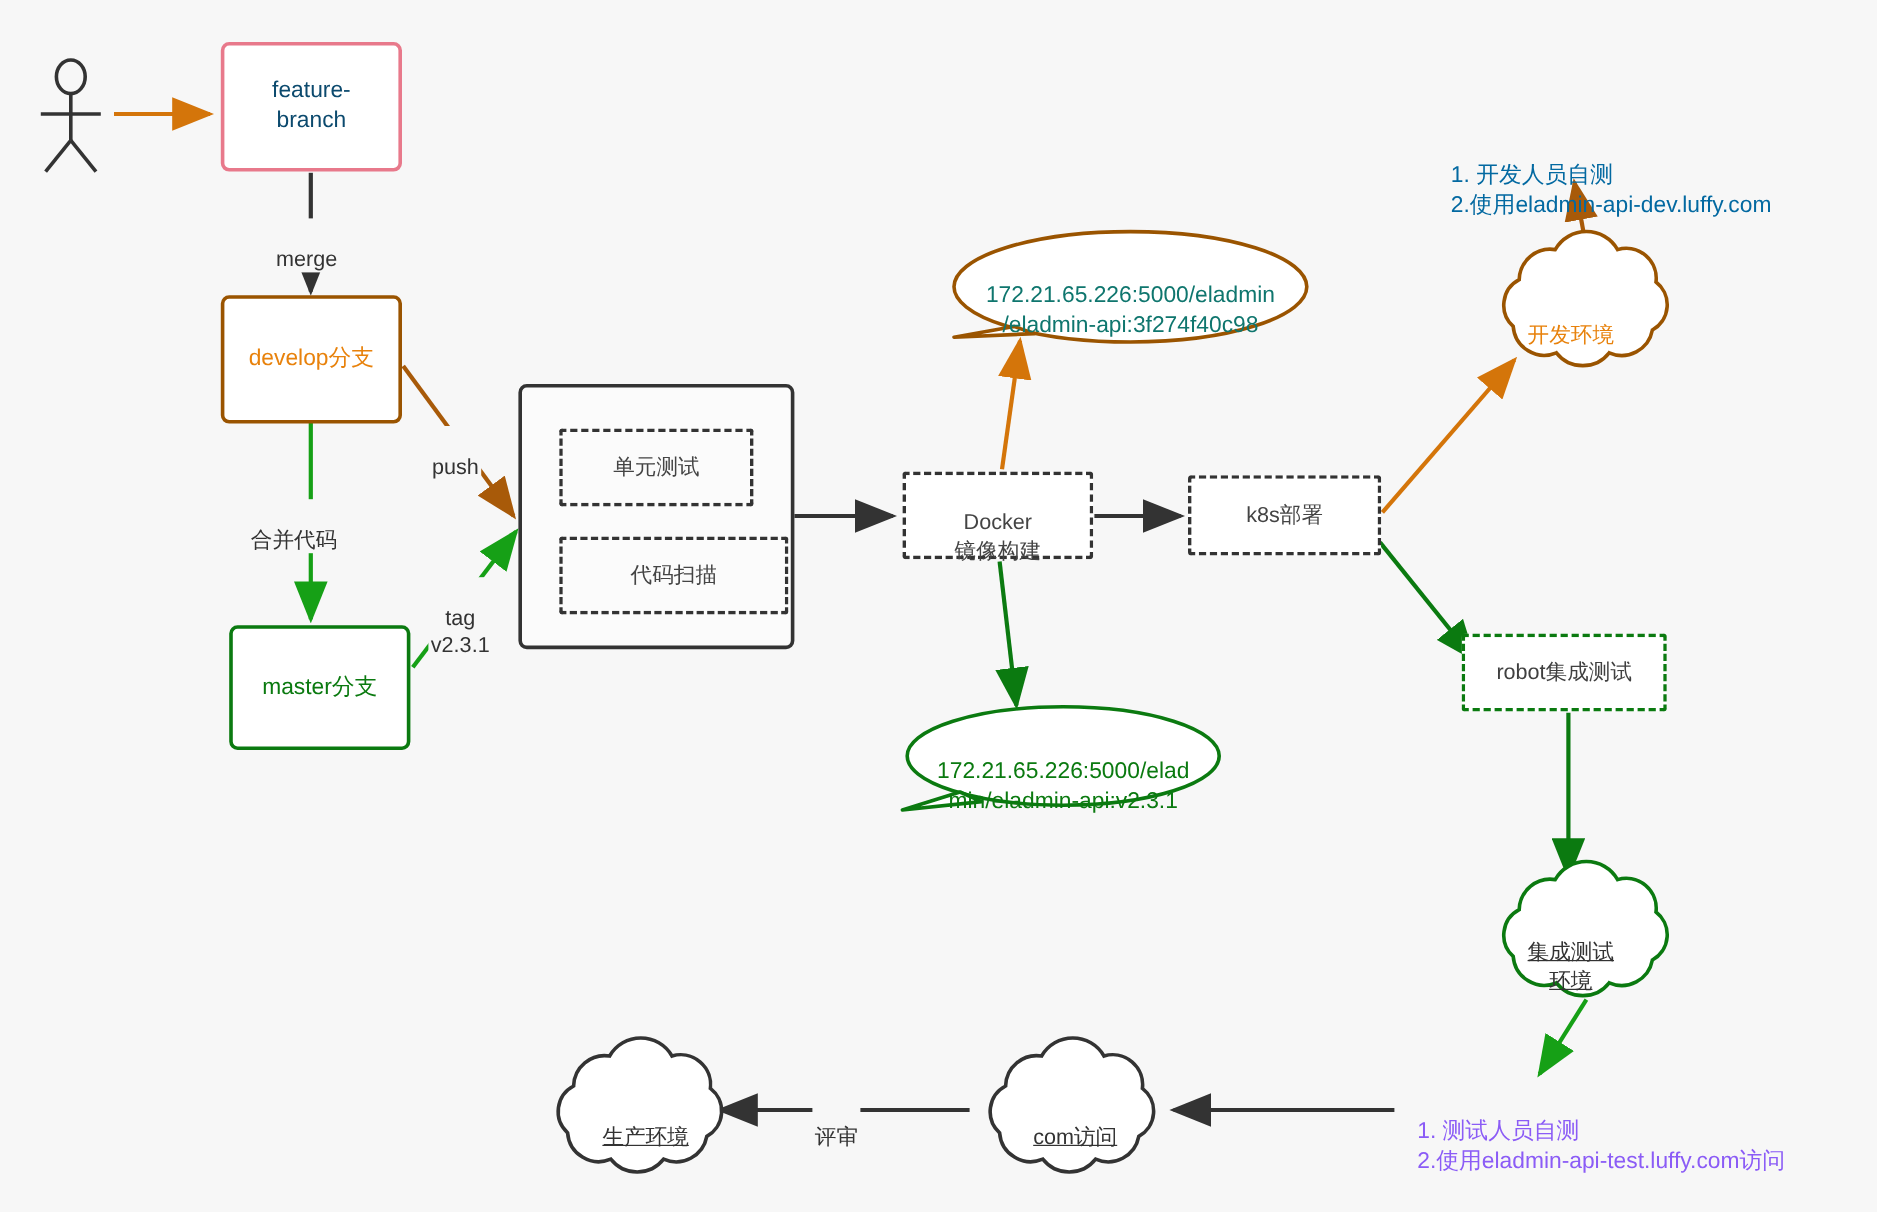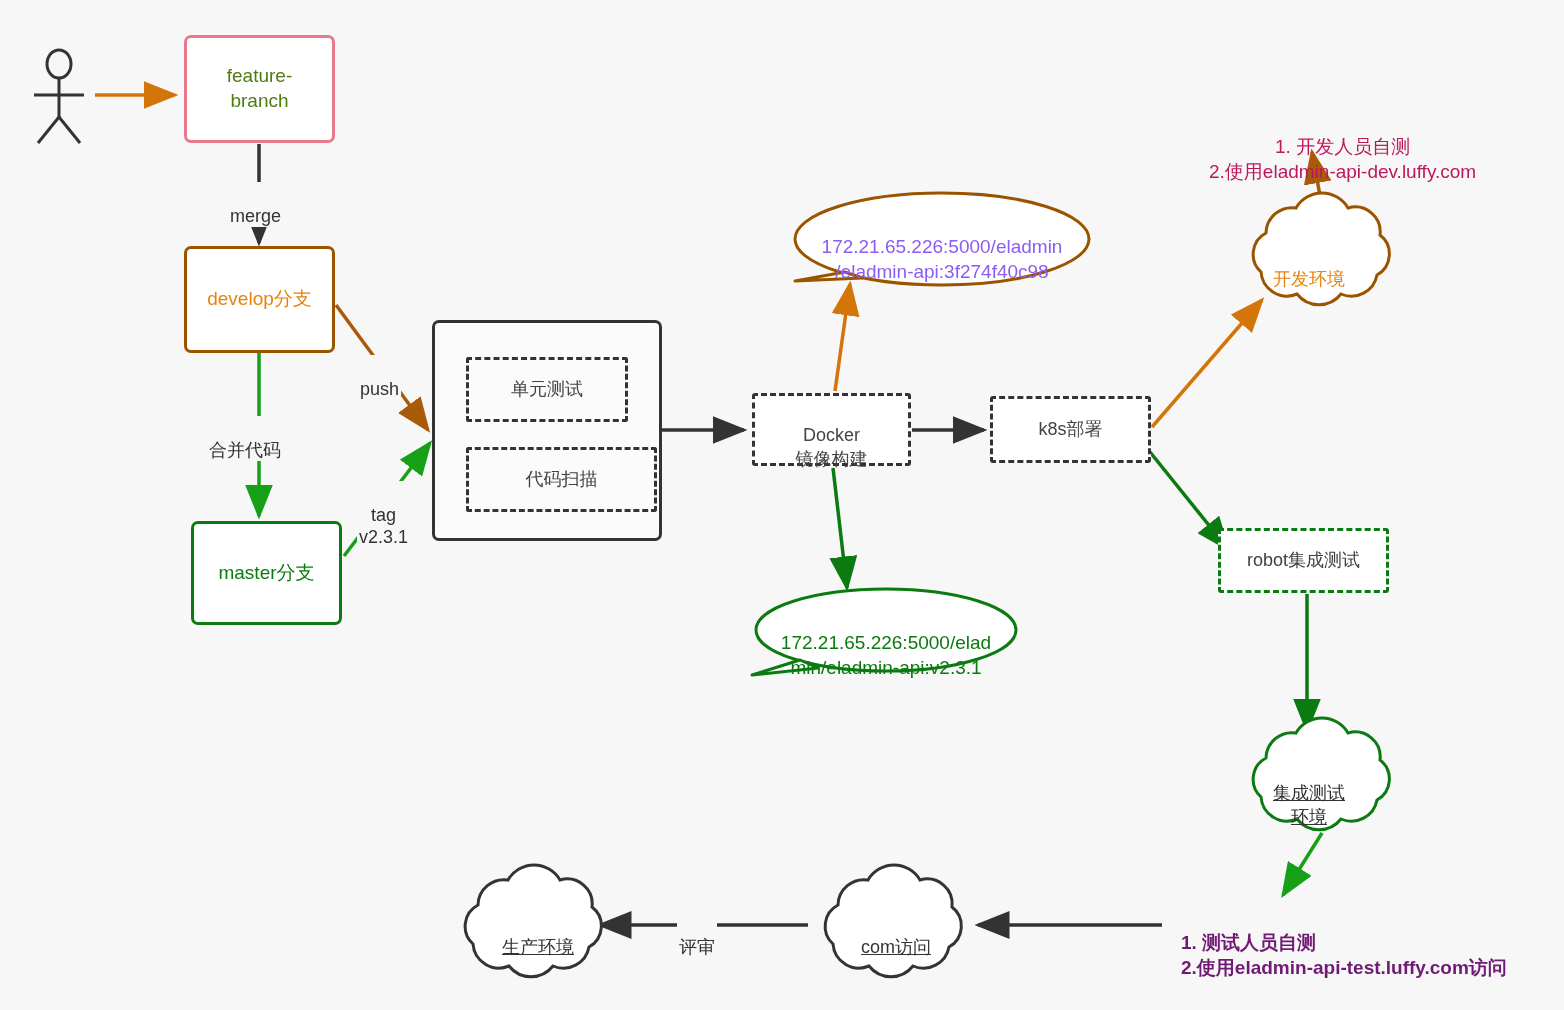--- a/index.html
+++ b/index.html
@@ -29,21 +29,21 @@
     justify-content: center;
     text-align: center;
     background: #ffffff;
     line-height: 1.3;
   }
   .node span { display: block; }
 
   .box-feature {
     border: 3px solid #e8798b;
     border-radius: 7px;
-    color: #4d7c0f;
+    color: #0c4a6e;
     font-size: 19px;
   }
   .box-develop {
     border: 3px solid #9a5400;
     border-radius: 7px;
     color: #e8820c;
     font-size: 19px;
   }
   .box-master {
     border: 3px solid #0b7a10;
@@ -88,43 +88,43 @@
     text-align: center;
     padding: 0 2px;
     white-space: pre-line;
   }
   .annot {
     position: absolute;
     font-size: 19px;
     line-height: 1.35;
     white-space: pre-line;
   }
-  .annot-dev { color: #be185d; text-align: center; }
-  .annot-test { color: #701a75; font-weight: bold; }
+  .annot-dev { color: #0369a1; }
+  .annot-test { color: #8b5cf6; }
 
   .cloud-label {
     position: absolute;
     text-align: center;
     font-size: 18px;
     line-height: 1.3;
     white-space: pre-line;
     pointer-events: none;
   }
   .cl-orange { color: #e8820c; }
   .cl-dark { color: #333333; text-decoration: underline; }
 
   .bubble-text {
     position: absolute;
     text-align: center;
     font-size: 19px;
     line-height: 1.35;
     white-space: pre-line;
     pointer-events: none;
   }
-  .bt-orange { color: #8b5cf6; }
+  .bt-orange { color: #0f766e; }
   .bt-green  { color: #0b7a10; }
 </style>
 </head>
 <body>
 
 <div id="stage">
 
   <svg id="edges" viewBox="0 0 1564 1010">
     <defs>
       <marker id="ah-orange" markerWidth="10" markerHeight="8" refX="9" refY="4" orient="auto">

